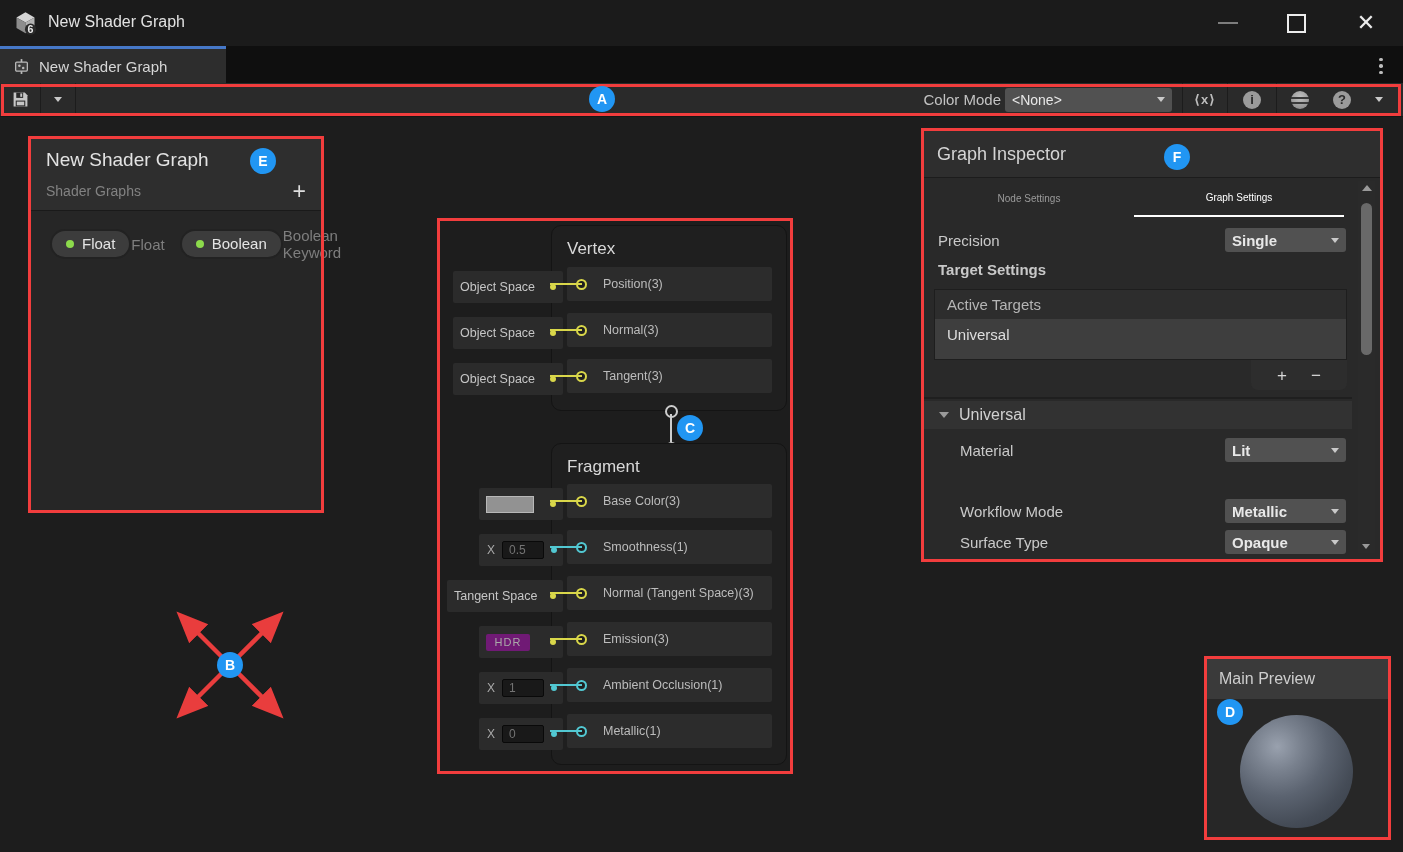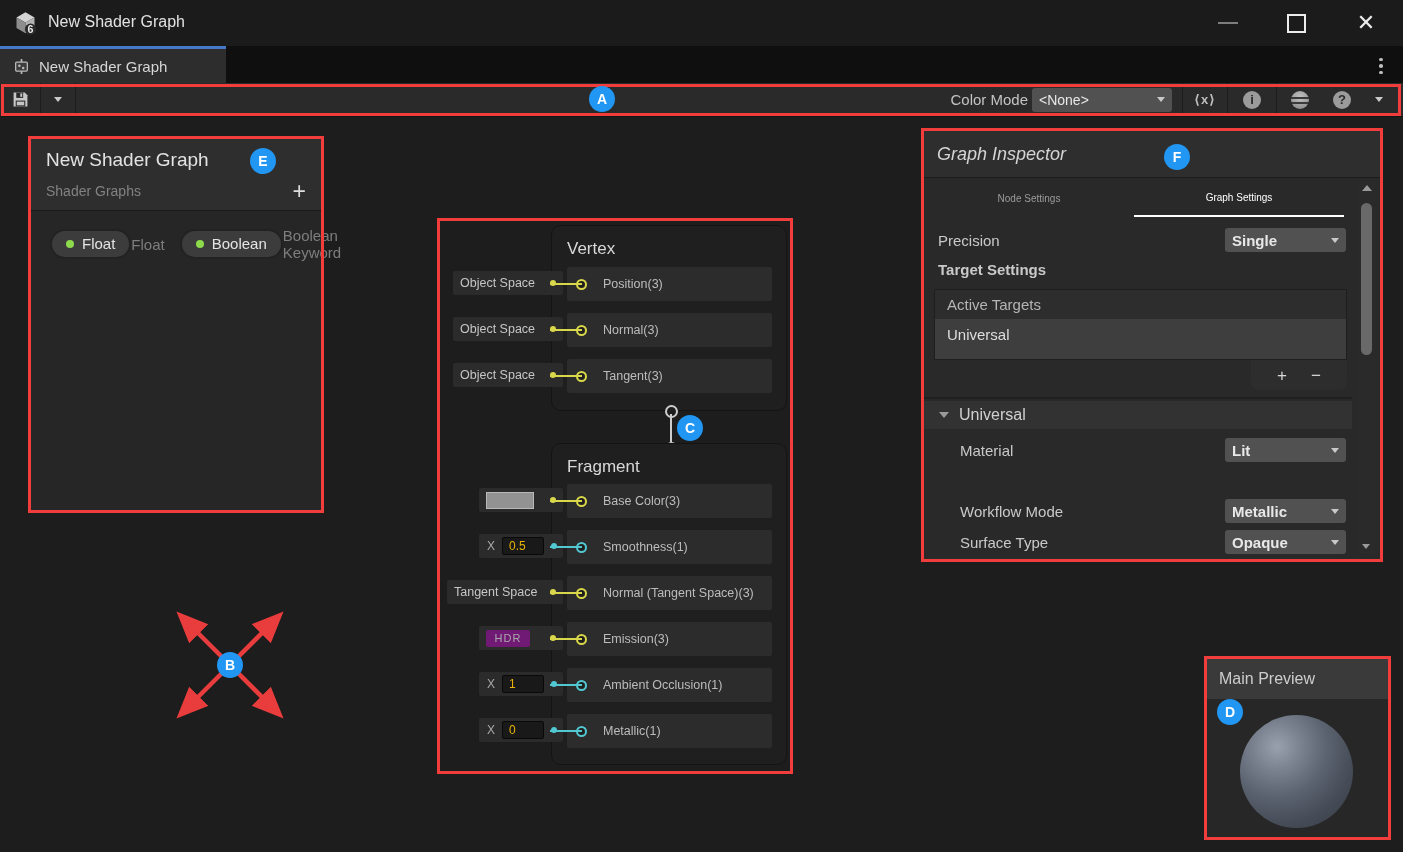--- a/index.html
+++ b/index.html
@@ -56,45 +56,45 @@
   .pill{display:inline-flex;align-items:center;gap:8px;background:#3c3c3c;border:2px solid #222;
         border-radius:15px;padding:4px 14px 5px;font-size:15px;color:#e4e4e4;}
   .pill .pdotg{width:8px;height:8px;border-radius:50%;background:#8ddb4c;}
   .bb-type{margin-left:auto;font-size:15px;color:#7e7e7e;}
 
   
   .nodes{position:absolute;left:437px;top:218px;width:356px;height:556px;}
   .nodecard{position:absolute;left:114px;width:236px;background:#1f1f1f;border:1px solid #141414;border-radius:10px;box-sizing:border-box;}
   .nodecard .node-title{font-size:17px;color:#d8d8d8;padding:13px 0 0 15px;}
   .grow{position:absolute;left:0;width:356px;height:34px;}
-  .gwidget{position:absolute;top:4px;height:24px;background:#2b2b2b;border-radius:2px;display:flex;align-items:center;
+  .gwidget{position:absolute;top:4px;height:32px;background:#2b2b2b;border-radius:2px;display:flex;align-items:center;
            box-sizing:border-box;padding:0 7px;font-size:12.5px;color:#c6c6c6;}
   .gwidget .wdot{width:6px;height:6px;border-radius:50%;margin-left:auto;}
   .stem{position:absolute;left:113px;top:16px;width:32px;height:2px;z-index:3;}
   .slot{position:absolute;left:130px;top:0;width:205px;height:34px;background:#2c2c2c;border-radius:2px;}
   .slot .ring{position:absolute;left:9px;top:12px;width:7px;height:7px;border-radius:50%;background:#1f1f1f;border:2.5px solid;}
   .slot .slot-label{position:absolute;left:36px;top:0;line-height:34px;font-size:12.5px;color:#bcbcbc;white-space:nowrap;}
   .c-yellow{color:#d9d74a;border-color:#d9d74a;}
   .bg-yellow{background:#d9d74a;}
   .c-cyan{color:#52c8d2;border-color:#52c8d2;}
   .bg-cyan{background:#52c8d2;}
   .swatch{width:46px;height:15px;background:#929292;border:1px solid #b8b8b8;}
   .xval{width:42px;height:18px;background:#191919;border:1px solid #090909;border-radius:2px;
-        font-size:12px;color:#eab308;display:flex;align-items:center;padding-left:6px;box-sizing:border-box;margin-left:7px;}
+        font-size:12px;color:#737373;display:flex;align-items:center;padding-left:6px;box-sizing:border-box;margin-left:7px;}
   .xlab{color:#a9a9a9;font-size:12px;}
   .hdrbox{width:44px;height:17px;background:#701a75;border-radius:2px;color:#a9a9a9;font-size:11px;
           display:flex;align-items:center;justify-content:center;letter-spacing:1px;}
   .connector{position:absolute;left:228px;top:187px;width:12px;height:46px;}
   .connector .cc{position:absolute;left:0;width:9px;height:9px;border:2px solid #cdcdcd;border-radius:50%;background:#1d1d1d;}
   .connector .cline{position:absolute;left:5px;top:9px;width:2px;height:28px;background:#cdcdcd;}
 
   
   .inspector{position:absolute;left:924px;top:131px;width:456px;height:428px;background:#292929;}
   .gi-header{height:47px;background:#2e2e2e;border-bottom:1px solid #1c1c1c;display:flex;align-items:center;padding-left:13px;box-sizing:border-box;}
-  .gi-title{font-size:18px;color:#d4d4d4;font-style:italic;}
+  .gi-title{font-size:18px;color:#d4d4d4;}
   .gi-tabs{position:absolute;left:0;top:48px;width:420px;height:38px;display:flex;}
   .gi-tab{flex:1;display:flex;align-items:center;justify-content:center;font-size:10px;color:#9b9b9b;box-sizing:border-box;}
   .gi-tab.active{color:#fff;border-bottom:2px solid #fff;}
   .insp-row{position:absolute;left:14px;width:408px;height:24px;display:flex;align-items:center;}
   .insp-row .lbl{font-size:15px;color:#c9c9c9;flex:1;}
   .insp-row .dd{width:121px;}
   .insp-row .dd .dd-text{font-weight:bold;font-size:15px;}
   .bold-lbl{font-weight:bold;color:#e6e6e6;font-size:15px;}
   .targets-box{position:absolute;left:10px;top:158px;width:413px;border:1px solid #1e1e1e;box-sizing:border-box;background:#2d2d2d;}
   .tb-head{height:29px;display:flex;align-items:center;padding-left:12px;font-size:15px;color:#b5b5b5;}
@@ -178,21 +178,21 @@
         </svg>
       </div>
       <div class="tb-sep"></div>
       <div class="tb-btn" style="width:34px;">
         <span class="tri-down"></span>
       </div>
       <div class="tb-sep"></div>
     </div>
     <div class="tb-right">
       <span class="cm-label">Color Mode</span>
-      <div class="dd" style="width:140px;margin-right:10px;">
+      <div class="dd" style="width:167px;margin-right:10px;">
         <span class="dd-text">&lt;None&gt;</span>
         <span class="tri-down"></span>
       </div>
       <div class="tb-sep"></div>
       <div class="tb-btn" style="width:44px;">
         <span class="codex">⟨x⟩</span>
       </div>
       <div class="tb-sep"></div>
       <div class="tb-btn" style="width:48px;">
         <span class="circ-icon">i</span>

